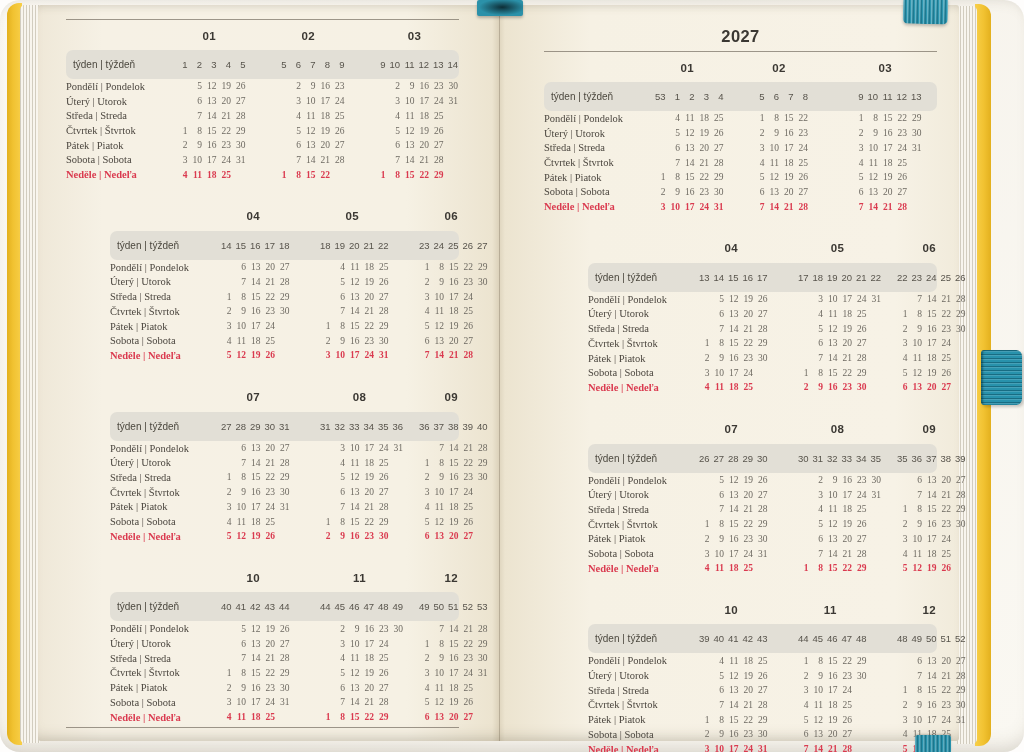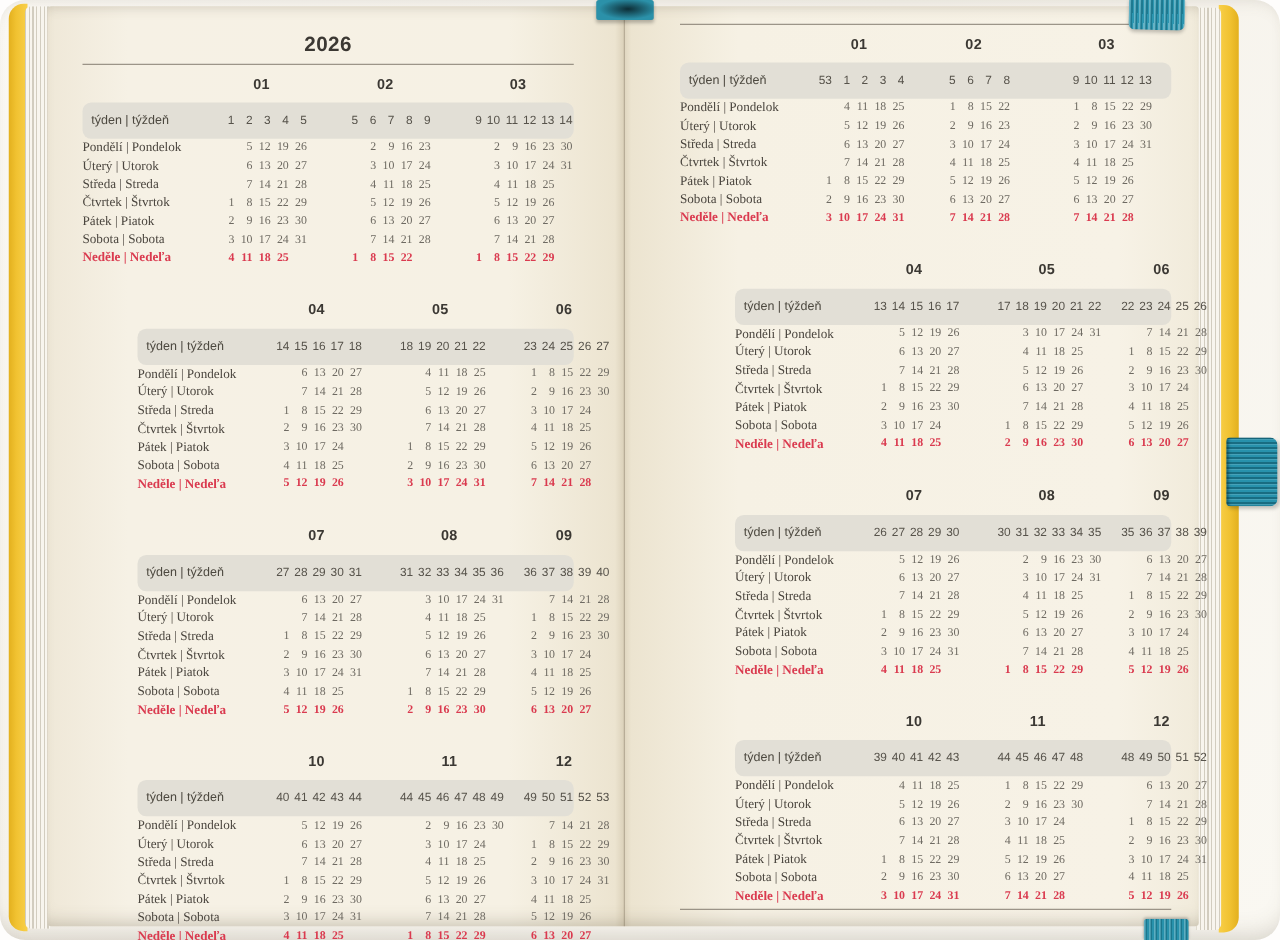--- a/index.html
+++ b/index.html
@@ -83,21 +83,20 @@
   <div class="cover"></div>
   <div class="yellow-left"></div>
   <div class="yellow-right"></div>
   <div class="stack-left"></div>
   <div class="stack-right"></div>
 
   <div class="spread">
     <div class="gutter-line"></div>
 
     <section class="pc pc-left">
-      <h1 class="year">2026</h1>
       <div class="rule"></div>
       <div>
           <div class="qblock">
             <div class="mrow mh">
               <div class="lbl"></div>
               <div class="slot">
                 <div class="mnum" style="width: 72.5px;">01</div>
               </div>
               <div class="slot">
                 <div class="mnum" style="width: 72.5px;">02</div>
@@ -939,20 +938,21 @@
                 <span class="c">27</span>
                 <span class="c"></span>
               </div>
             </div>
           </div>
         </div>
       <div class="rule foot"></div>
     </section>
 
     <section class="pc pc-right">
+      <h1 class="year">2027</h1>
       <div class="rule"></div>
       <div>
           <div class="qblock">
             <div class="mrow mh">
               <div class="lbl"></div>
               <div class="slot">
                 <div class="mnum" style="width: 72.5px;">01</div>
               </div>
               <div class="slot">
                 <div class="mnum" style="width: 58px;">02</div>

